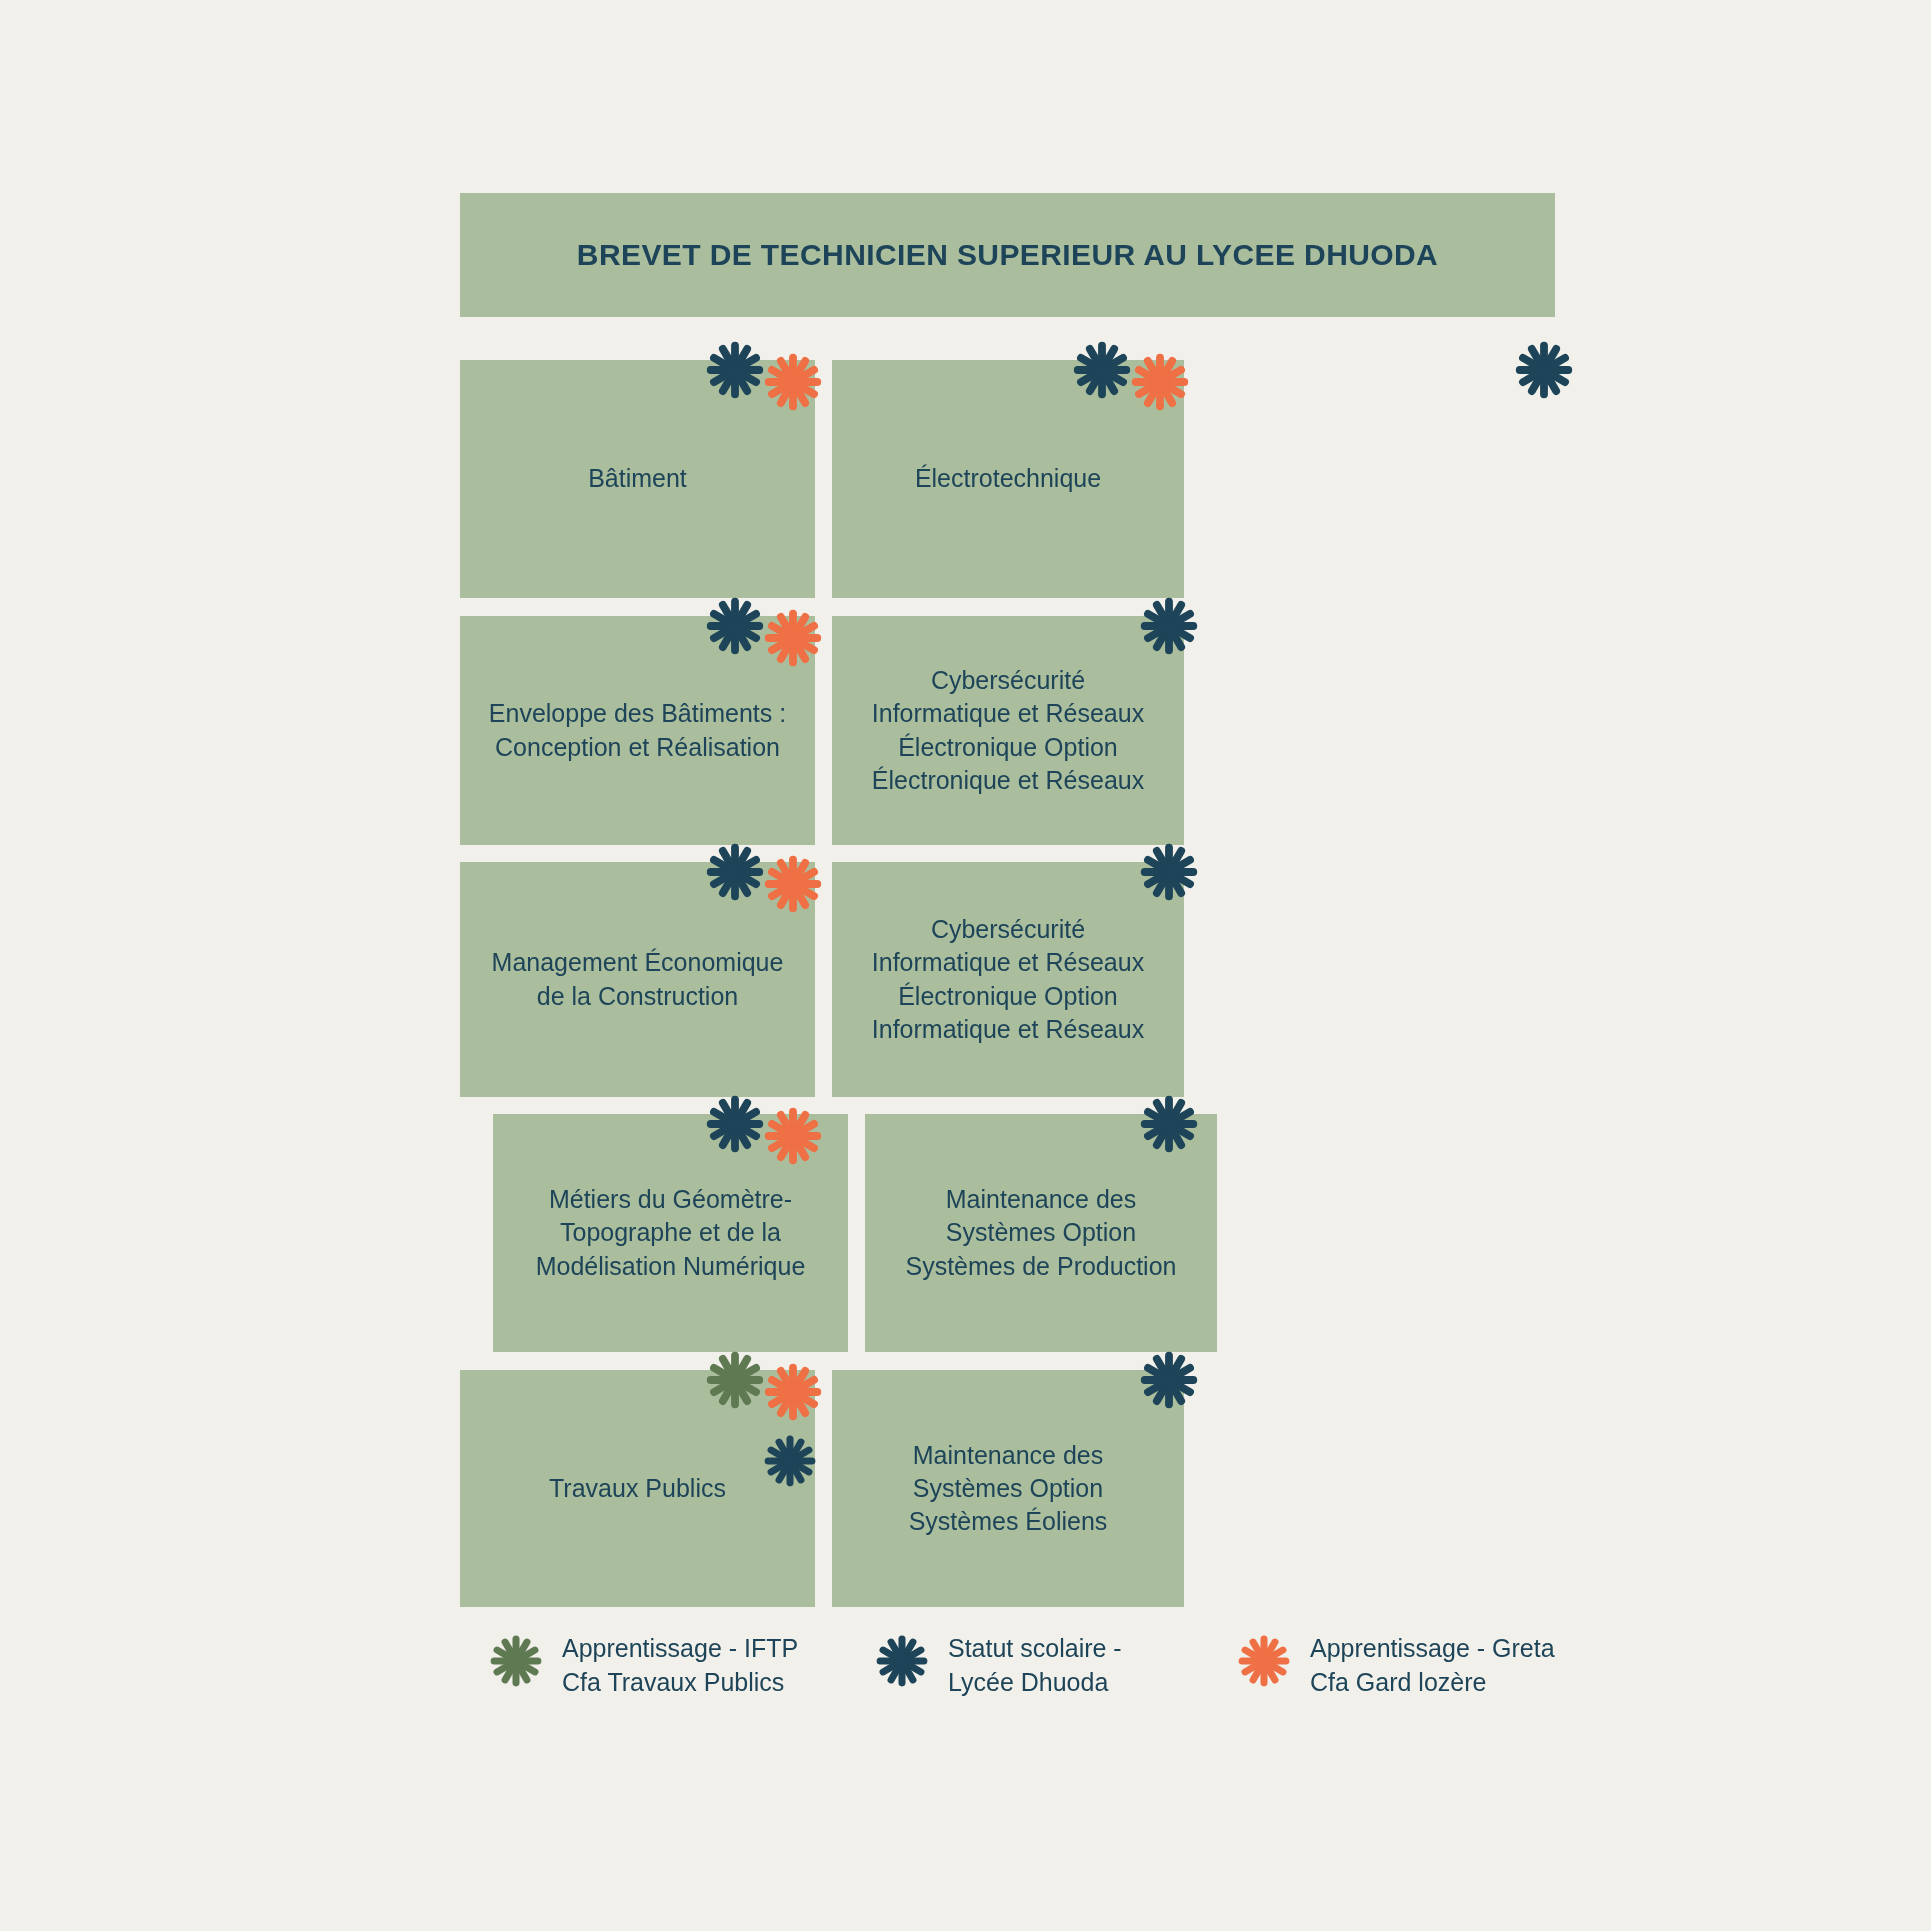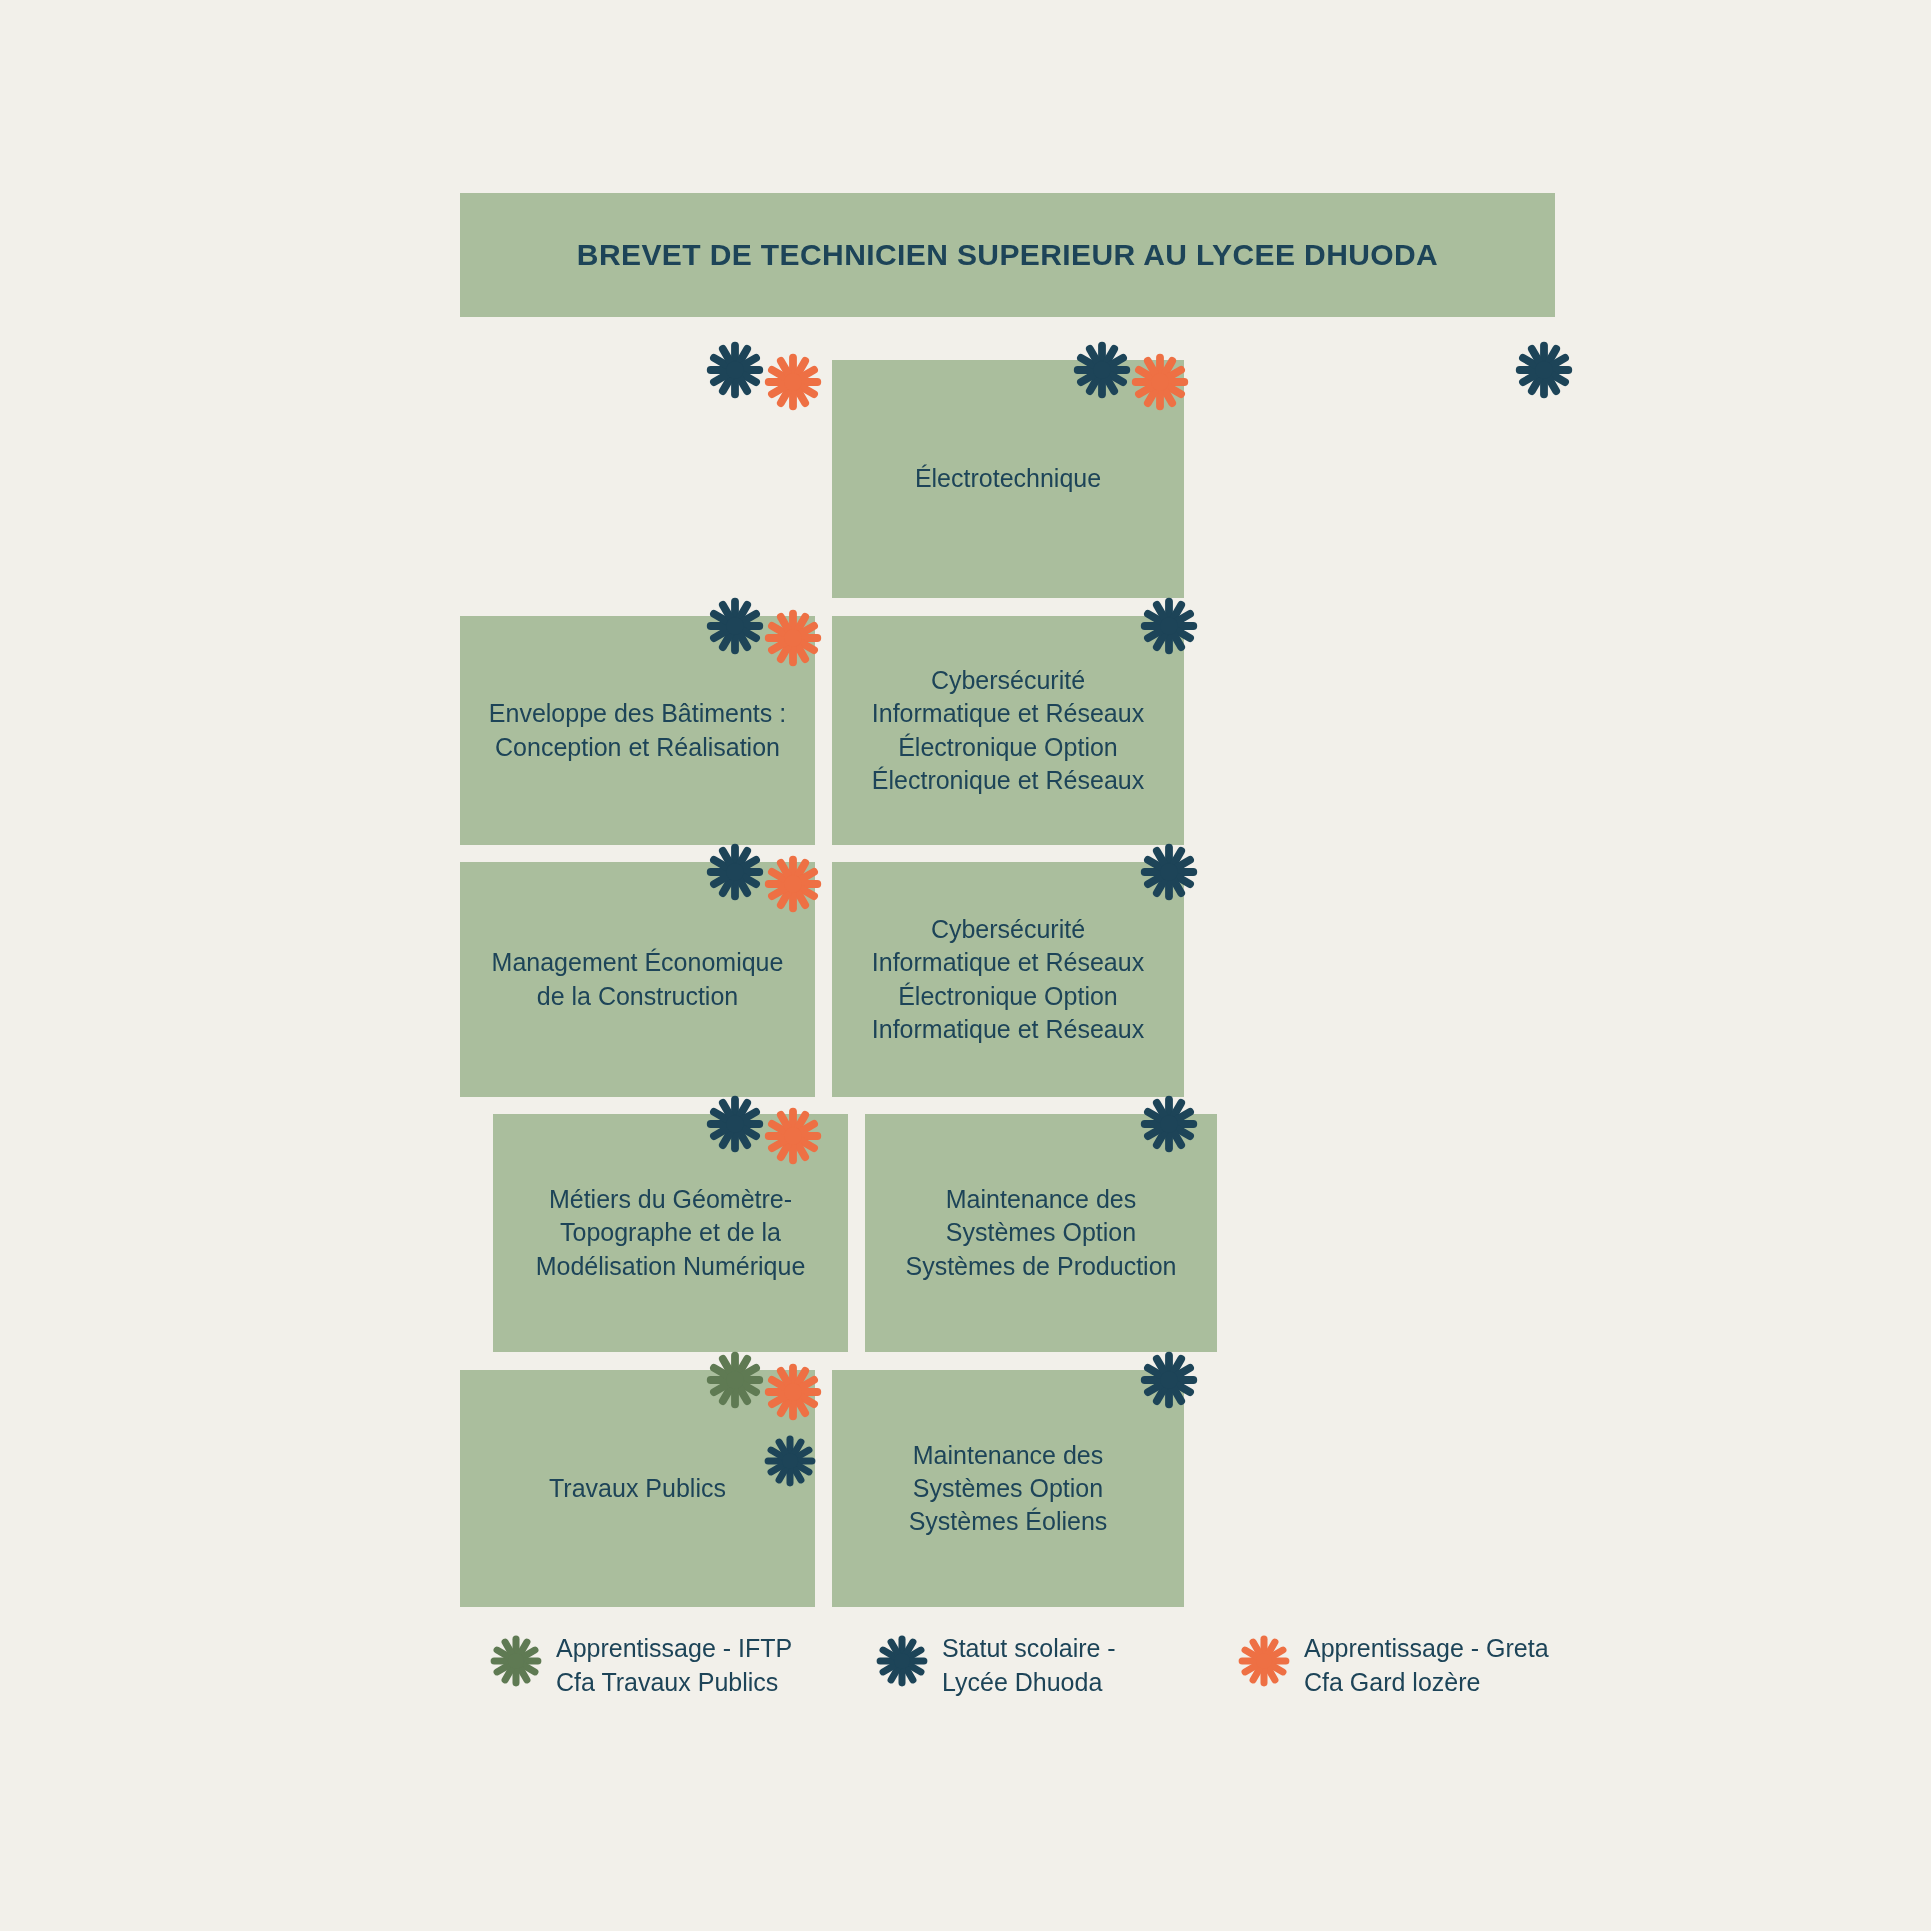--- a/index.html
+++ b/index.html
@@ -89,21 +89,21 @@
     position: absolute;
     left: 460px;
     top: 1632px;
     width: 1120px;
     height: 116px;
   }
   .legend-item {
     position: absolute;
     display: flex;
     align-items: flex-start;
-    gap: 13px;
+    gap: 19px;
   }
   .legend-item .flower-wrap {
     position: relative;
     width: 54px;
     height: 54px;
     flex: 0 0 54px;
     margin-top: 1.9px;
   }
   .legend-item .flower-wrap svg { display:block; width:100%; height:100%; }
   .legend-label {
@@ -119,20 +119,23 @@
 </style>
 </head>
 <body>
 
 <div id="stage">
 
   <div class="title-banner">
     <div class="title-text">BREVET DE TECHNICIEN SUPERIEUR AU LYCEE DHUODA</div>
   </div>
 
+  <div class="card col-a row-1">
+    <div class="card-label">Bâtiment</div>
+  </div>
 
   <div class="card col-b row-1">
     <div class="card-label">Électrotechnique</div>
   </div>
 
 
   <div class="card col-a row-2">
     <div class="card-label">Enveloppe des Bâtiments :
 Conception et Réalisation</div>
   </div>

